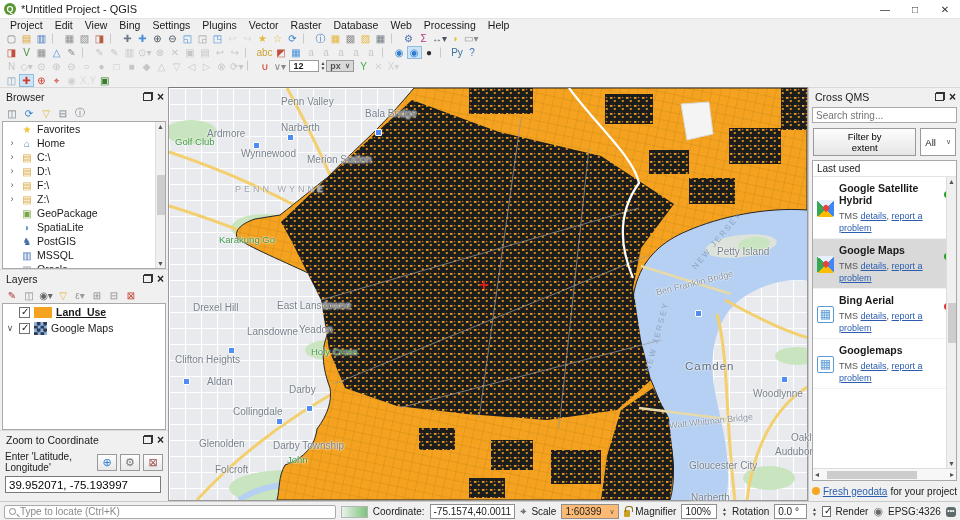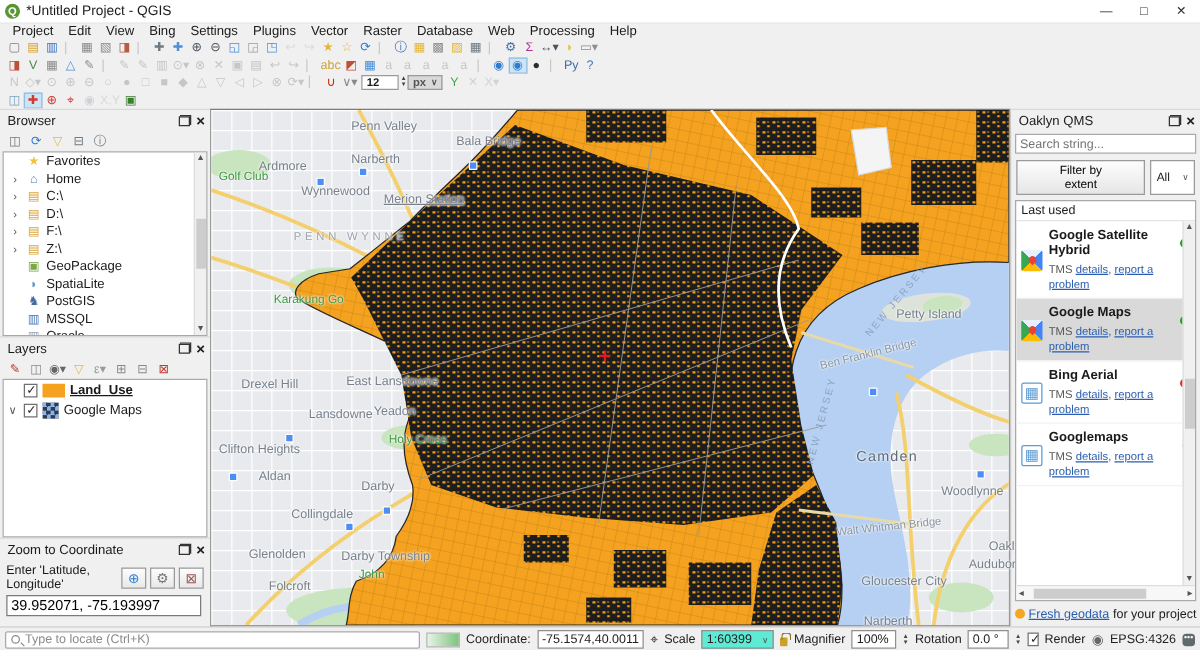--- a/index.html
+++ b/index.html
@@ -84,21 +84,21 @@
 .hthumb { height:8px; flex:0 0 90px; background:#cdcdcd; margin-right:auto; margin-left:8px; }
 .qms-footer { height:20px; display:flex; align-items:center; justify-content:center; gap:3px; font-size:10px; }
 .bell { width:8px; height:8px; border-radius:50%; background:#f5a623; }
 .link { color:#2a5db0; text-decoration:underline; }
 .statusbar { height:20px; background:#f0f0f0; border-top:1px solid #c9c9c9; display:flex; align-items:center; padding:0 4px; gap:5px; font-size:10px; color:#222; }
 .locator { width:452px; height:14px; border:1px solid #a9a9a9; border-radius:2px; background:#fff; display:flex; align-items:center; gap:4px; padding:0 4px; color:#8a8a8a; }
 .mag { width:7px; height:7px; border:1.2px solid #8a8a8a; border-radius:50%; position:relative; }
 .mag::after { content:""; position:absolute; left:6px; top:6px; width:4px; height:1.2px; background:#8a8a8a; transform:rotate(45deg); }
 .progress { width:36px; height:12px; border:1px solid #b5b5b5; background:linear-gradient(90deg,#e9f2e9,#7dc47d); }
 .sb-input { height:15px; border:1px solid #8f8f8f; background:#fff; font-size:10px; padding:0 3px; display:flex; align-items:center; }
-.sb-combo { height:15px; border:1px solid #8f8f8f; background:#5eead4; font-size:10px; padding:0 3px; display:flex; align-items:center; gap:8px; }
+.sb-combo { height:15px; border:1px solid #8f8f8f; background:#fdba74; font-size:10px; padding:0 3px; display:flex; align-items:center; gap:8px; }
 .chev { font-size:7px; color:#555; }
 .lock { width:9px; height:7px; background:#c9a227; border-radius:1px; position:relative; margin-top:4px; }
 .lock::before { content:""; position:absolute; left:1.5px; top:-4px; width:6px; height:5px; border:1.5px solid #8a7117; border-bottom:none; border-radius:3px 3px 0 0; }
 .globe-epsg { font-size:11px; color:#666; }
 .bubble { width:14px; height:10px; background:#5f6a6d; border-radius:3px; color:#fff; font-size:7px; text-align:center; line-height:8px; }
 .sb-label { color:#222; }
 </style>
 </head>
 <body>
 
@@ -680,21 +680,21 @@
           <path d="M470 320 L566 332"></path>
       </g>
     </svg>
     <div>
       <span class="map-label" style="position: absolute; left: 112px; top: 8px;">Penn Valley</span>
         <span class="map-label" style="position: absolute; left: 196px; top: 20px;">Bala Bridge</span>
         <span class="map-label" style="position: absolute; left: 112px; top: 34px;">Narberth</span>
         <span class="map-label" style="position: absolute; left: 38px; top: 40px;">Ardmore</span>
         <span class="map-label green" style="position: absolute; left: 6px; top: 48px;">Golf Club</span>
         <span class="map-label" style="position: absolute; left: 72px; top: 60px;">Wynnewood</span>
-        <span class="map-label" style="position: absolute; left: 138px; top: 66px; text-decoration: underline;">Merion Station</span>
+        <span class="map-label" style="position: absolute; left: 138px; top: 66px;">Merion Station</span>
         <span class="map-label district" style="position: absolute; left: 66px; top: 96px;">PENN WYNNE</span>
         <span class="map-label green" style="position: absolute; left: 50px; top: 146px;">Karakung Go</span>
         <span class="map-label" style="position: absolute; left: 24px; top: 214px;">Drexel Hill</span>
         <span class="map-label" style="position: absolute; left: 108px; top: 212px;">East Lansdowne</span>
         <span class="map-label" style="position: absolute; left: 78px; top: 238px;">Lansdowne</span>
         <span class="map-label" style="position: absolute; left: 130px; top: 236px;">Yeadon</span>
         <span class="map-label green" style="position: absolute; left: 142px; top: 258px;">Holy Cross</span>
         <span class="map-label" style="position: absolute; left: 6px; top: 266px;">Clifton Heights</span>
         <span class="map-label" style="position: absolute; left: 38px; top: 288px;">Aldan</span>
         <span class="map-label" style="position: absolute; left: 120px; top: 296px;">Darby</span>
@@ -724,21 +724,21 @@
         <span class="transit" style="position: absolute; left: 14px; top: 290px;"></span>
         <span class="transit" style="position: absolute; left: 137px; top: 317px;"></span>
         <span class="transit" style="position: absolute; left: 107px; top: 330px;"></span>
         <span class="transit" style="position: absolute; left: 526px; top: 222px;"></span>
         <span class="transit" style="position: absolute; left: 612px; top: 288px;"></span>
     </div>
   </div>
 
   <div class="dock-right">
     <div class="panel-title">
-      <span>Oaklyn QMS</span>
+      <span>Cross QMS</span>
       <span class="panel-btns">
           <span class="btn-float"></span>
           <span class="btn-close">×</span>
         </span>
     </div>
     <input class="qms-search" placeholder="Search string..." style="">
     <div class="qms-filter-row">
       <button class="btn">Filter by extent</button>
       <span class="combo">
           <span>All</span>

